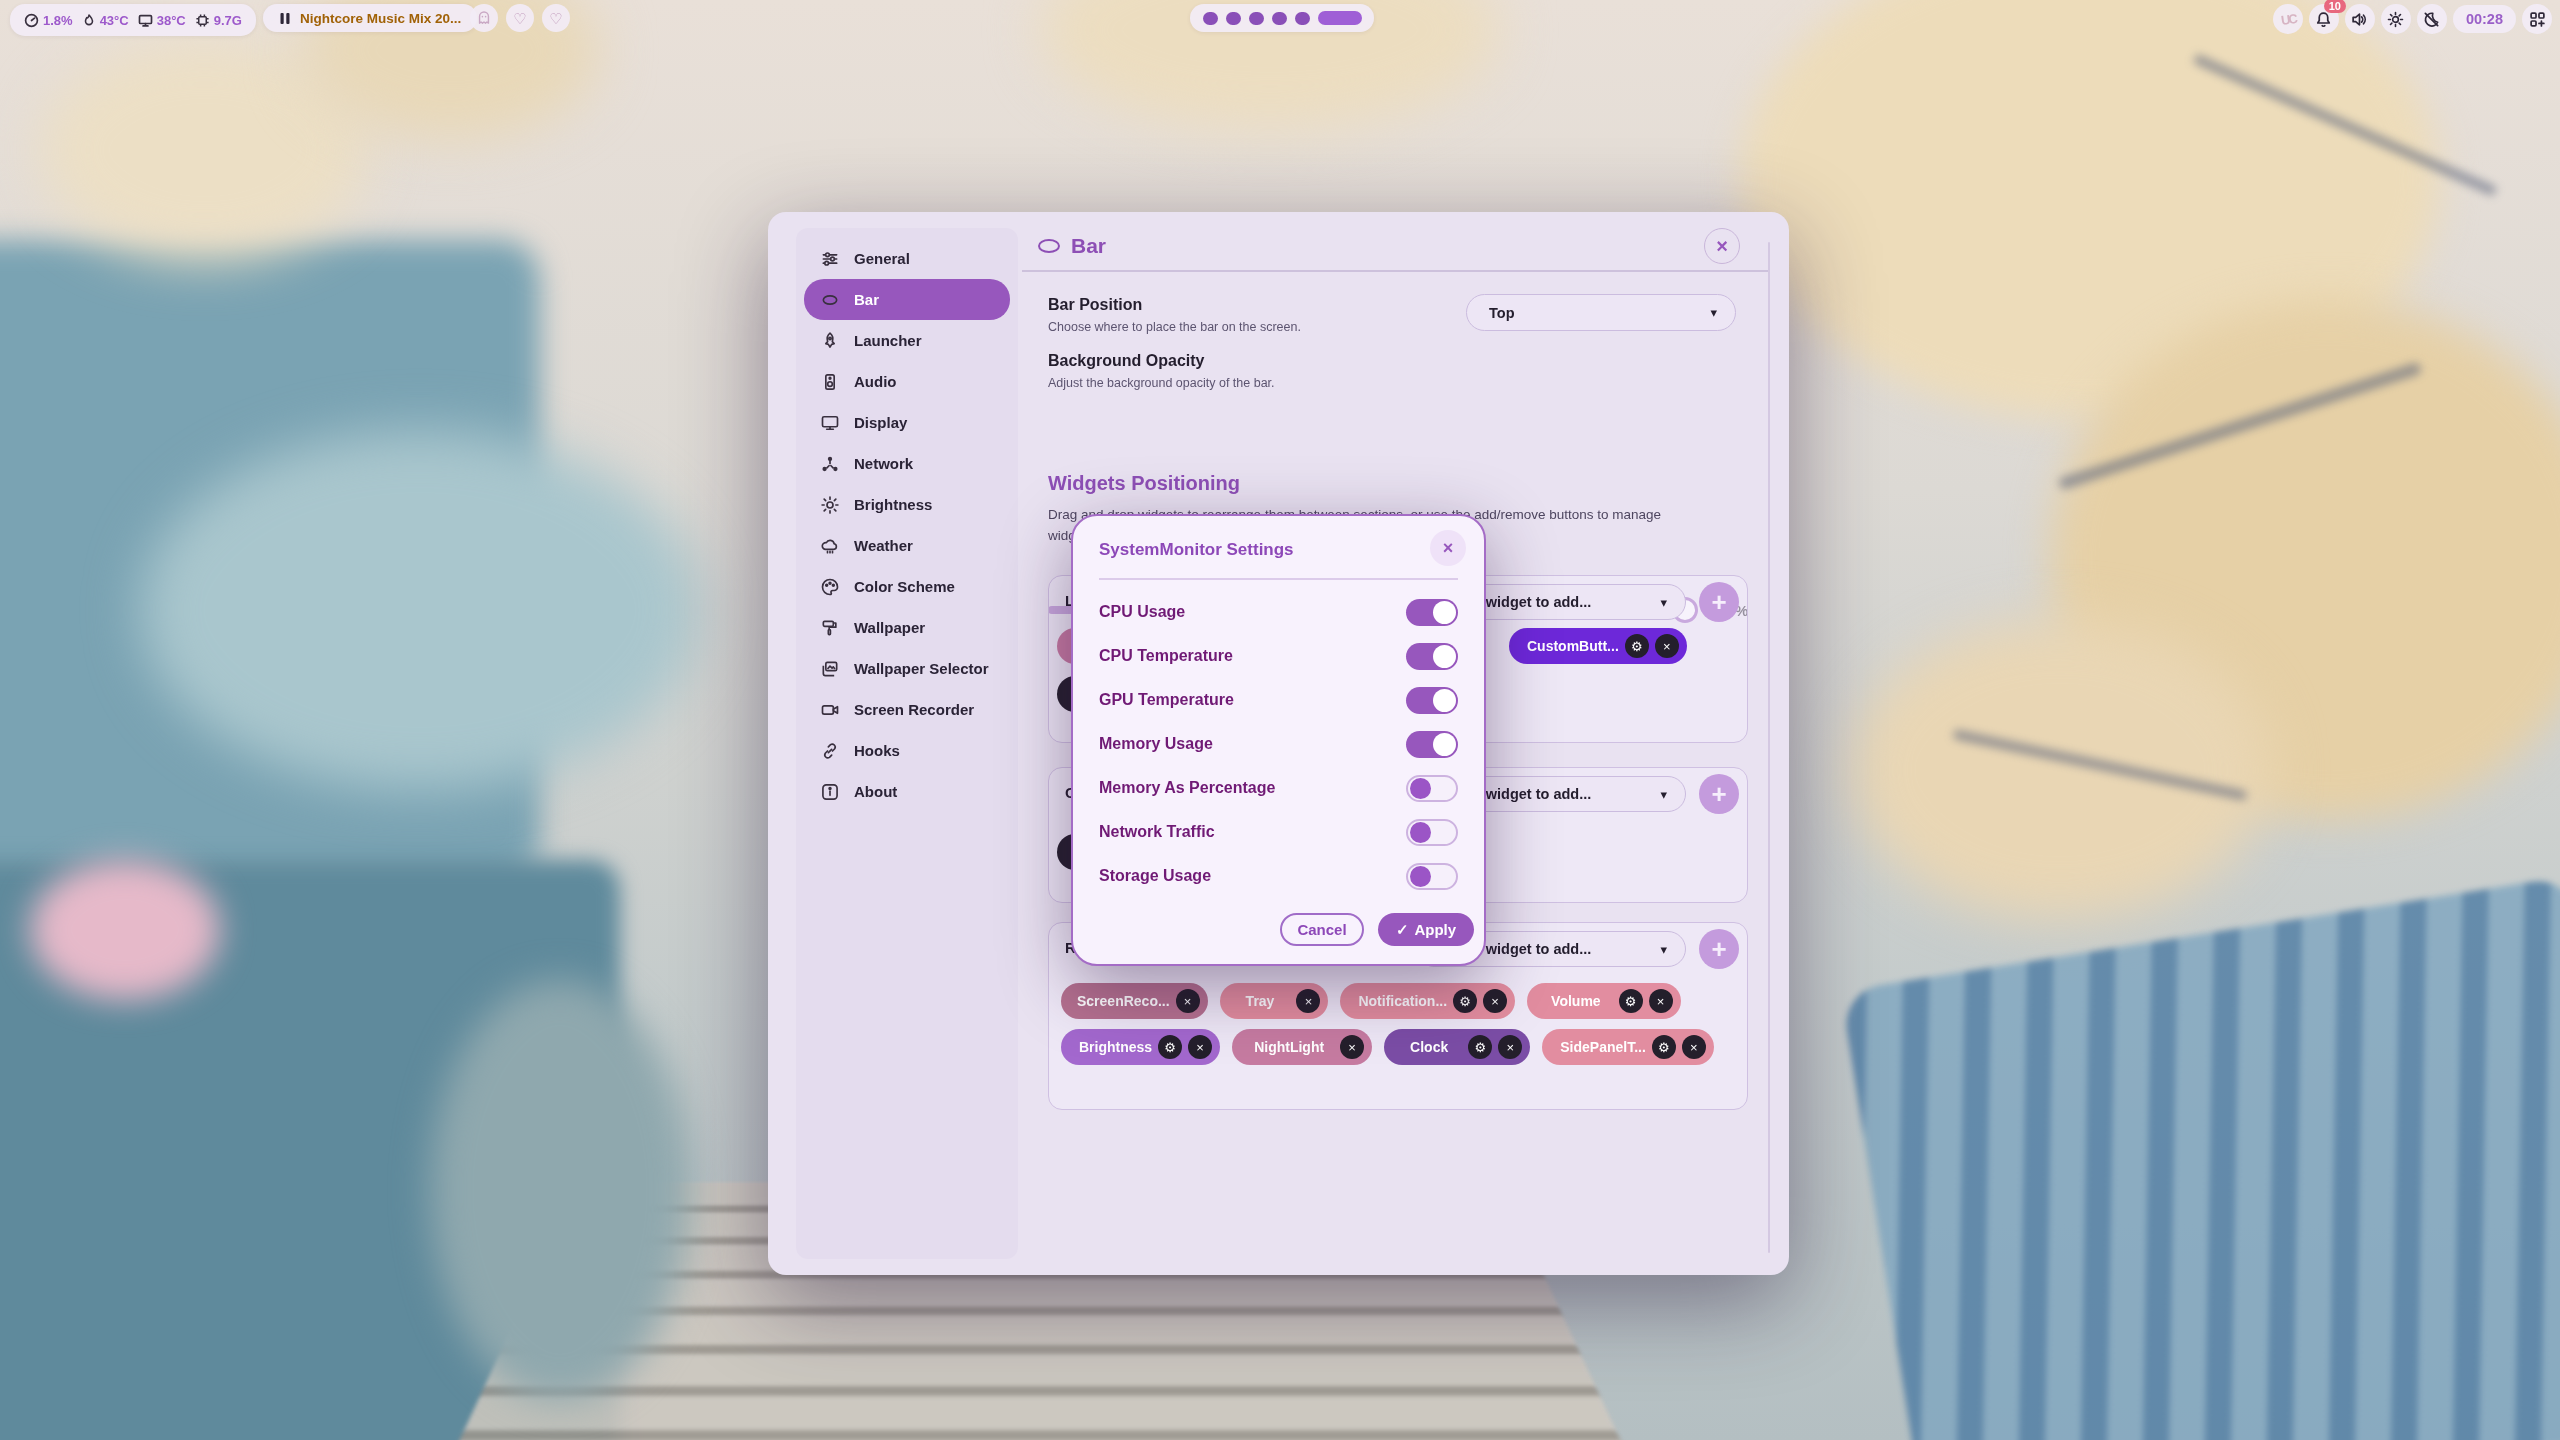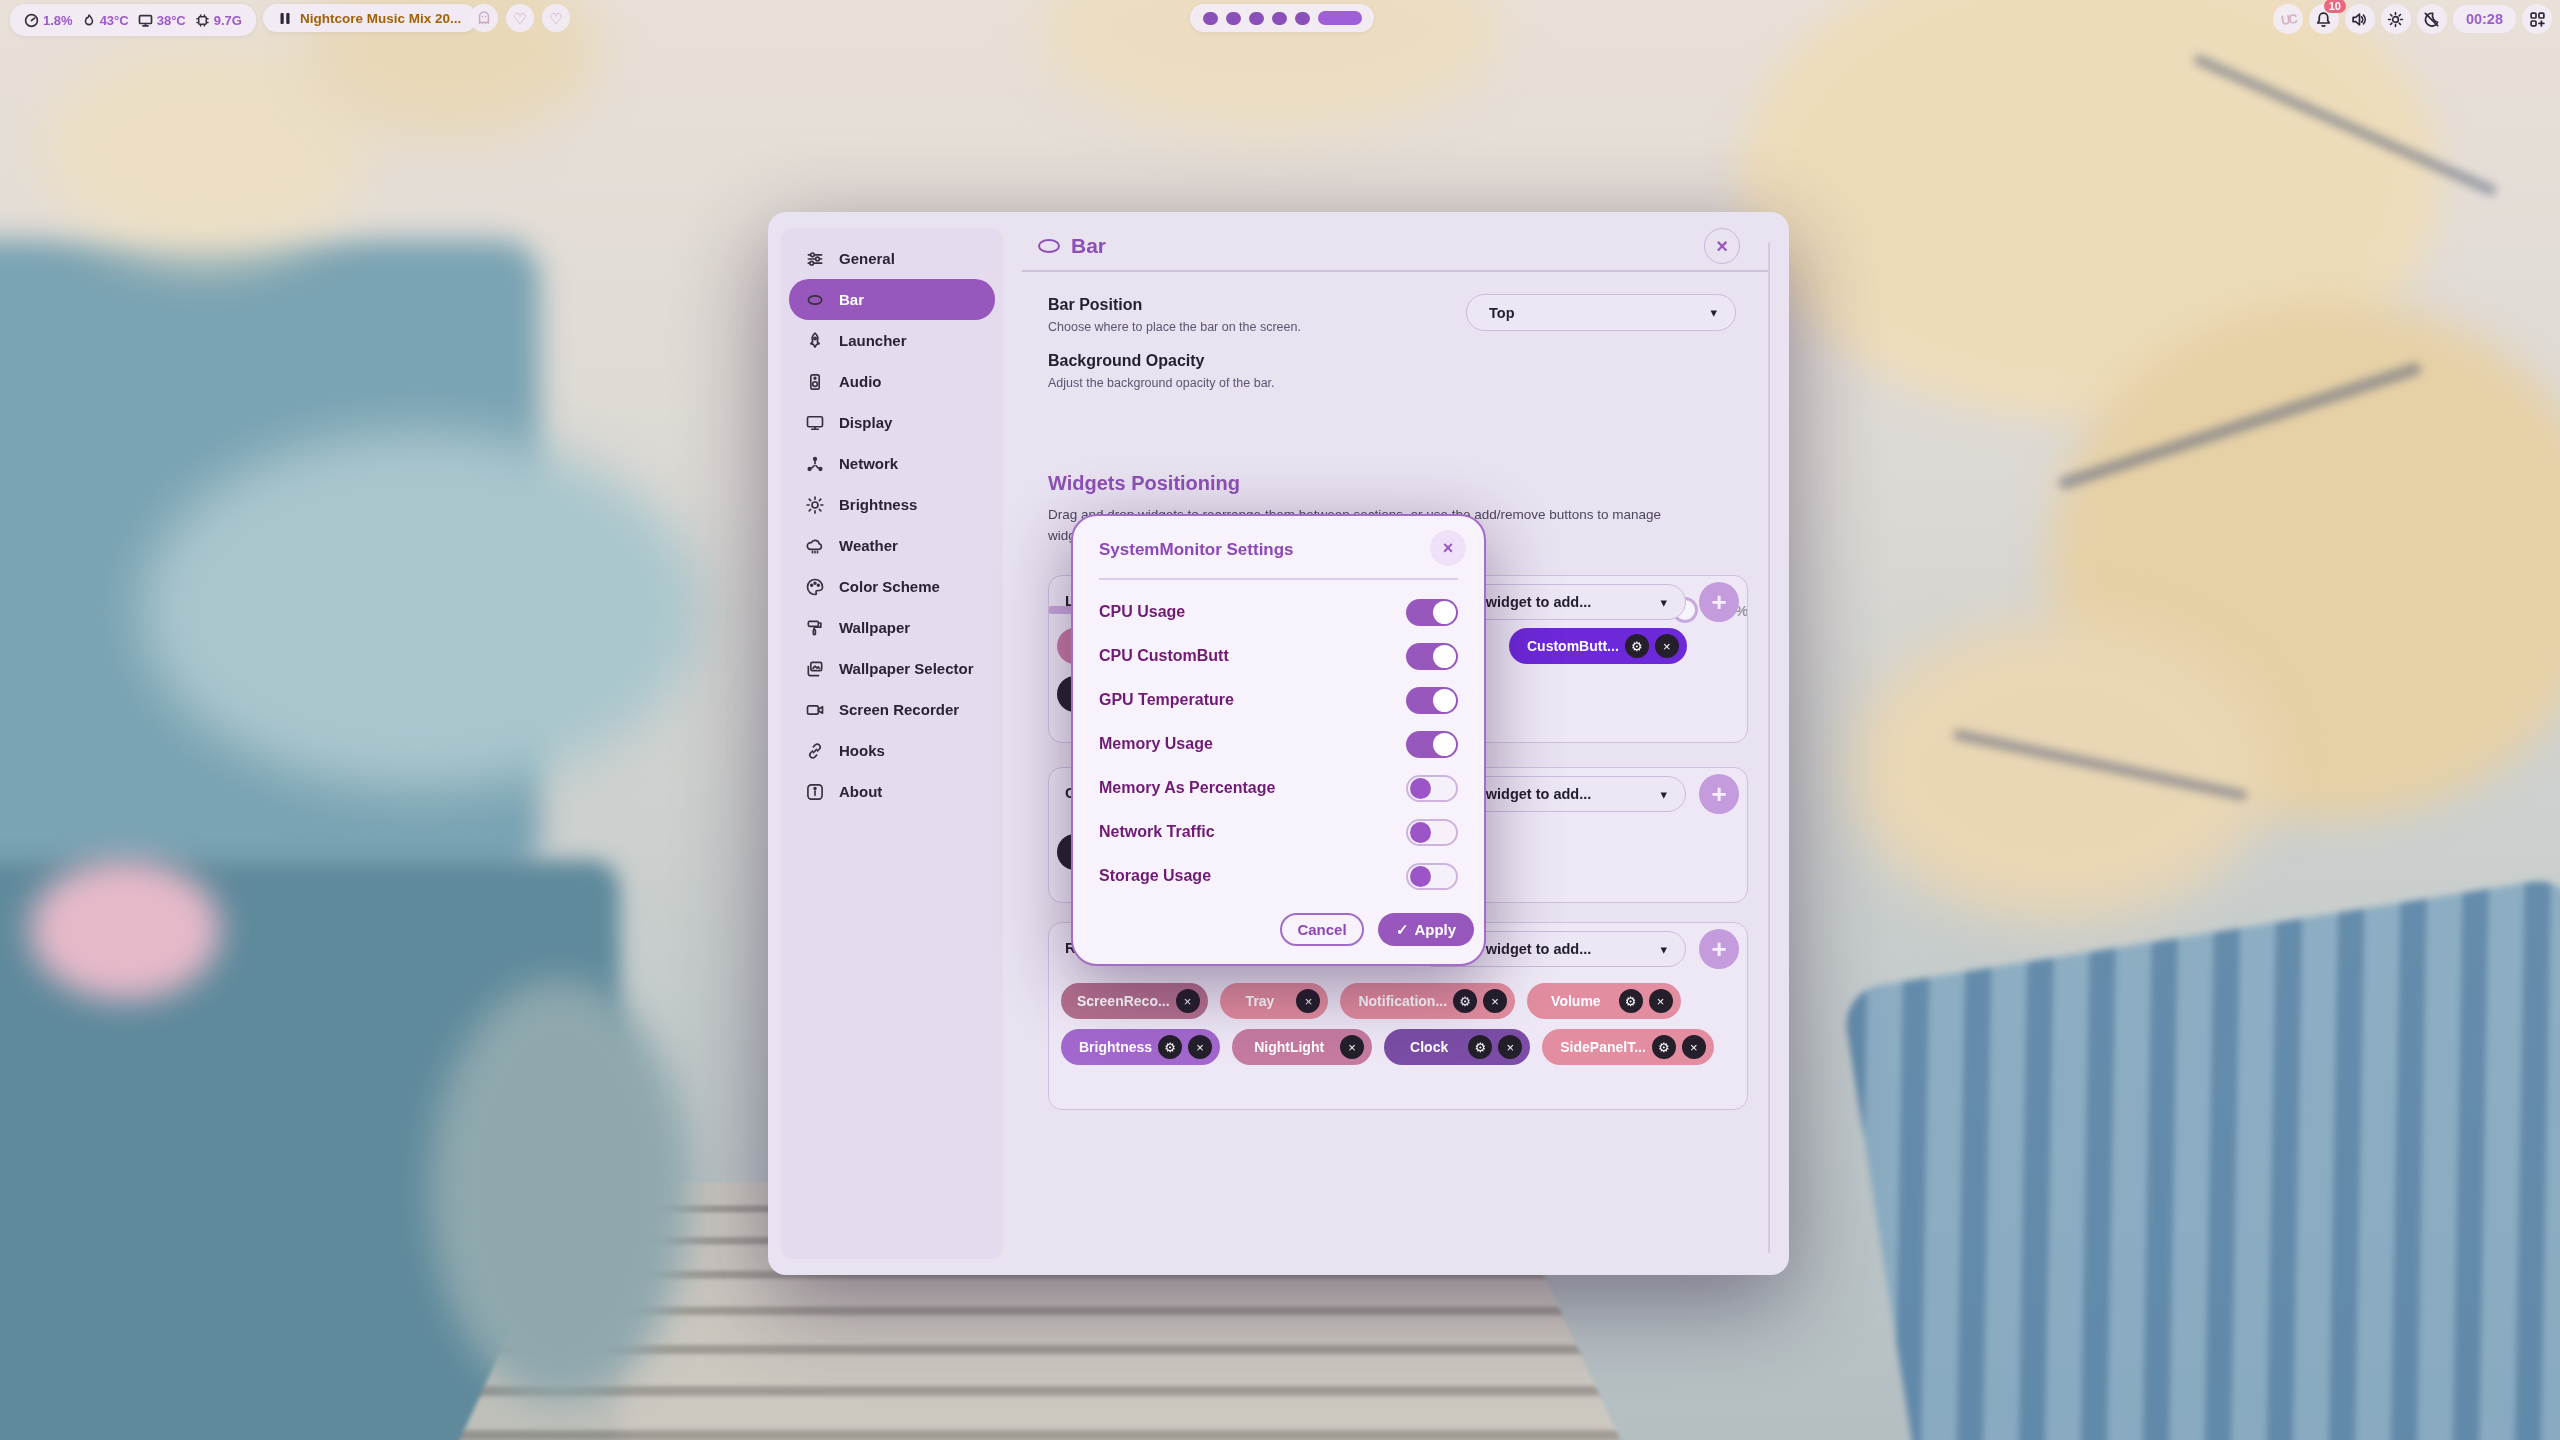--- a/index.html
+++ b/index.html
@@ -41,21 +41,21 @@
   .badge { position:absolute; top:-5px; right:-7px; background:#e8687e; color:#fff; font-size:11px;
            font-weight:700; padding:1px 5px; border-radius:9px; }
   .timepill { height:28px; padding:0 13px; border-radius:14px; background:rgba(242,236,246,.92);
               display:flex; align-items:center; }
   .timepill span { color:#9a5fc8; font-size:14.5px; font-weight:700; }
   .trayglyph { color:#d7b4c3; font-size:13px; font-weight:700; letter-spacing:-2px; transform:rotate(-8deg); }
 
   
   .win { position:absolute; left:768px; top:212px; width:1021px; height:1063px; z-index:10;
          background:#e9e2f1; border-radius:18px; box-shadow:0 26px 90px rgba(35,18,56,.45); }
-  .sidebar { position:absolute; left:13px; top:16px; width:222px; height:1031px;
+  .sidebar { position:absolute; left:28px; top:16px; width:222px; height:1031px;
              background:#e4dcee; border-radius:12px; padding-top:10px; }
   .sitem { height:41px; margin:0 8px; border-radius:20px; display:flex; align-items:center;
            gap:14px; padding-left:16px; color:#2a2336; cursor:default; }
   .sitem .lbl { font-size:15px; font-weight:700; }
   .sitem.active { background:#9757bd; color:#fff; }
   .vline { position:absolute; left:1000px; top:30px; bottom:22px; width:2px; background:#d4c8e2; border-radius:1px; }
 
   .content { position:absolute; left:254px; top:0; width:746px; height:1063px; }
   .ctitle { position:absolute; left:16px; top:22px; display:flex; align-items:center; gap:11px; }
   .oval { width:22px; height:14px; border:2.5px solid #8d4fb5; border-radius:50%; }
@@ -526,21 +526,21 @@
   <div class="mdiv"></div>
 
   <div class="mrows">
     <div class="mrow">
       <span class="ml">CPU Usage</span>
       <span class="switch on">
           <span class="thumb"></span>
         </span>
     </div>
     <div class="mrow">
-      <span class="ml">CPU CustomButt</span>
+      <span class="ml">CPU Temperature</span>
       <span class="switch on">
           <span class="thumb"></span>
         </span>
     </div>
     <div class="mrow">
       <span class="ml">GPU Temperature</span>
       <span class="switch on">
           <span class="thumb"></span>
         </span>
     </div>

